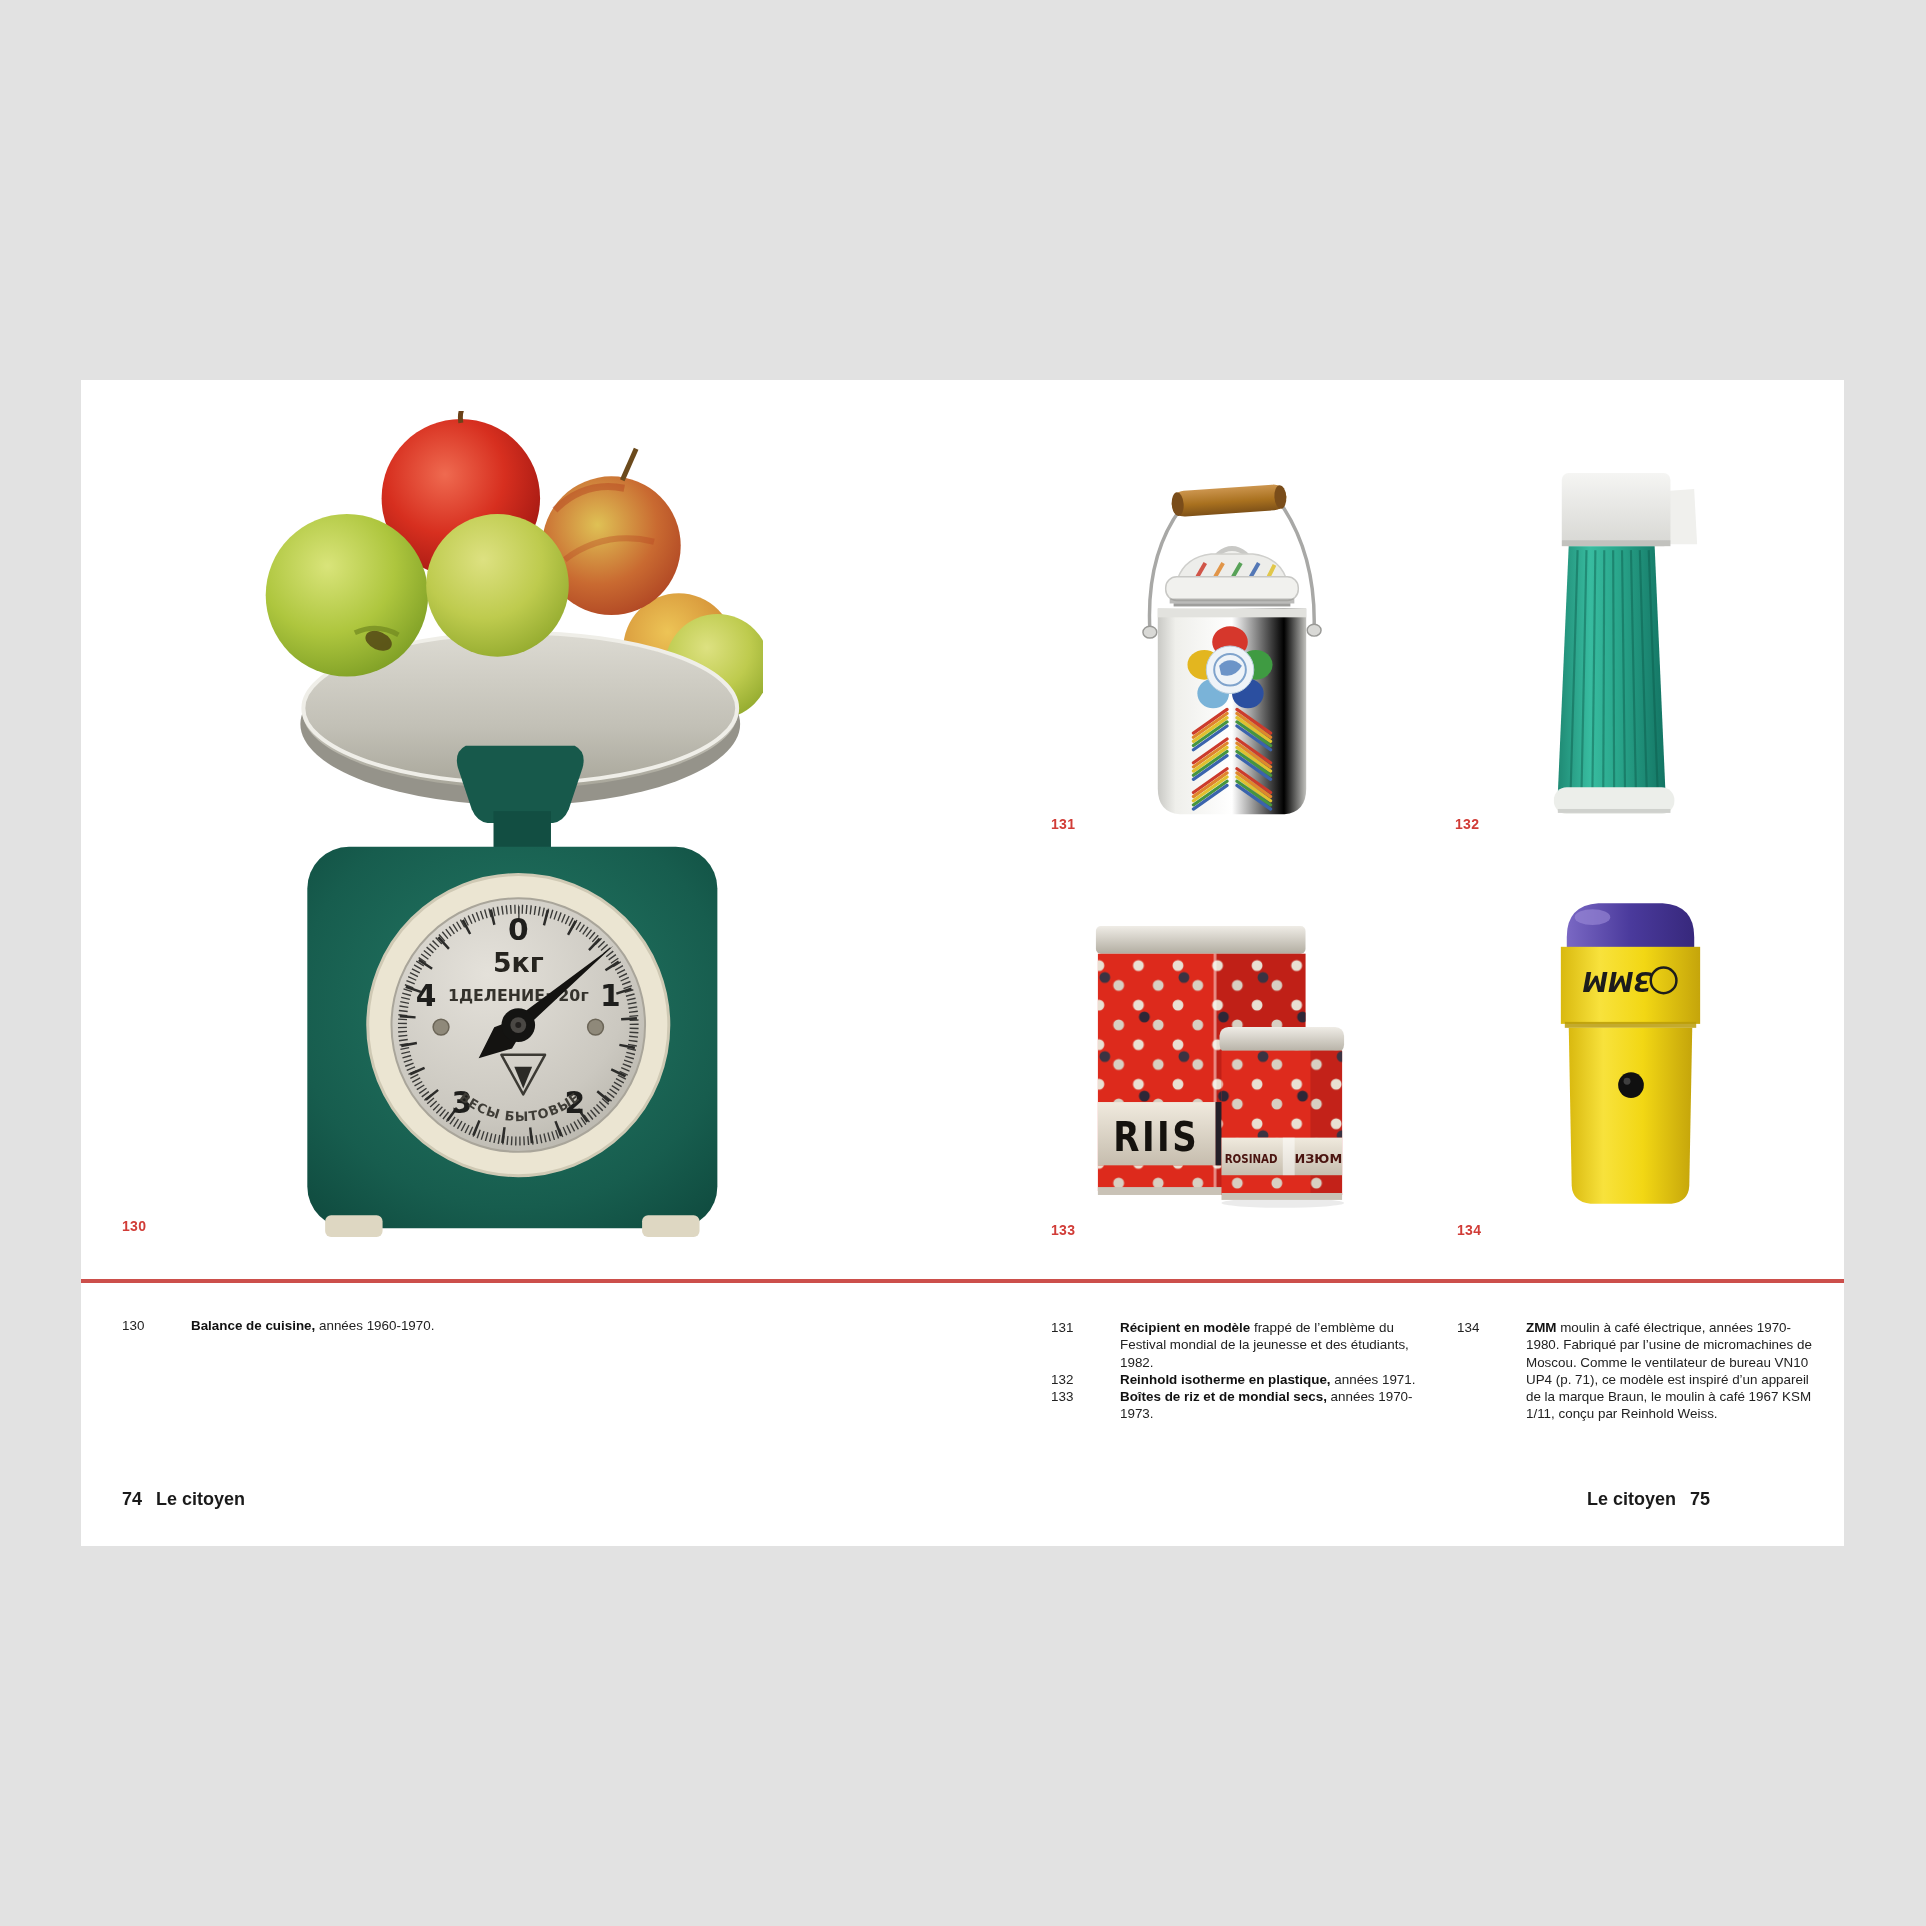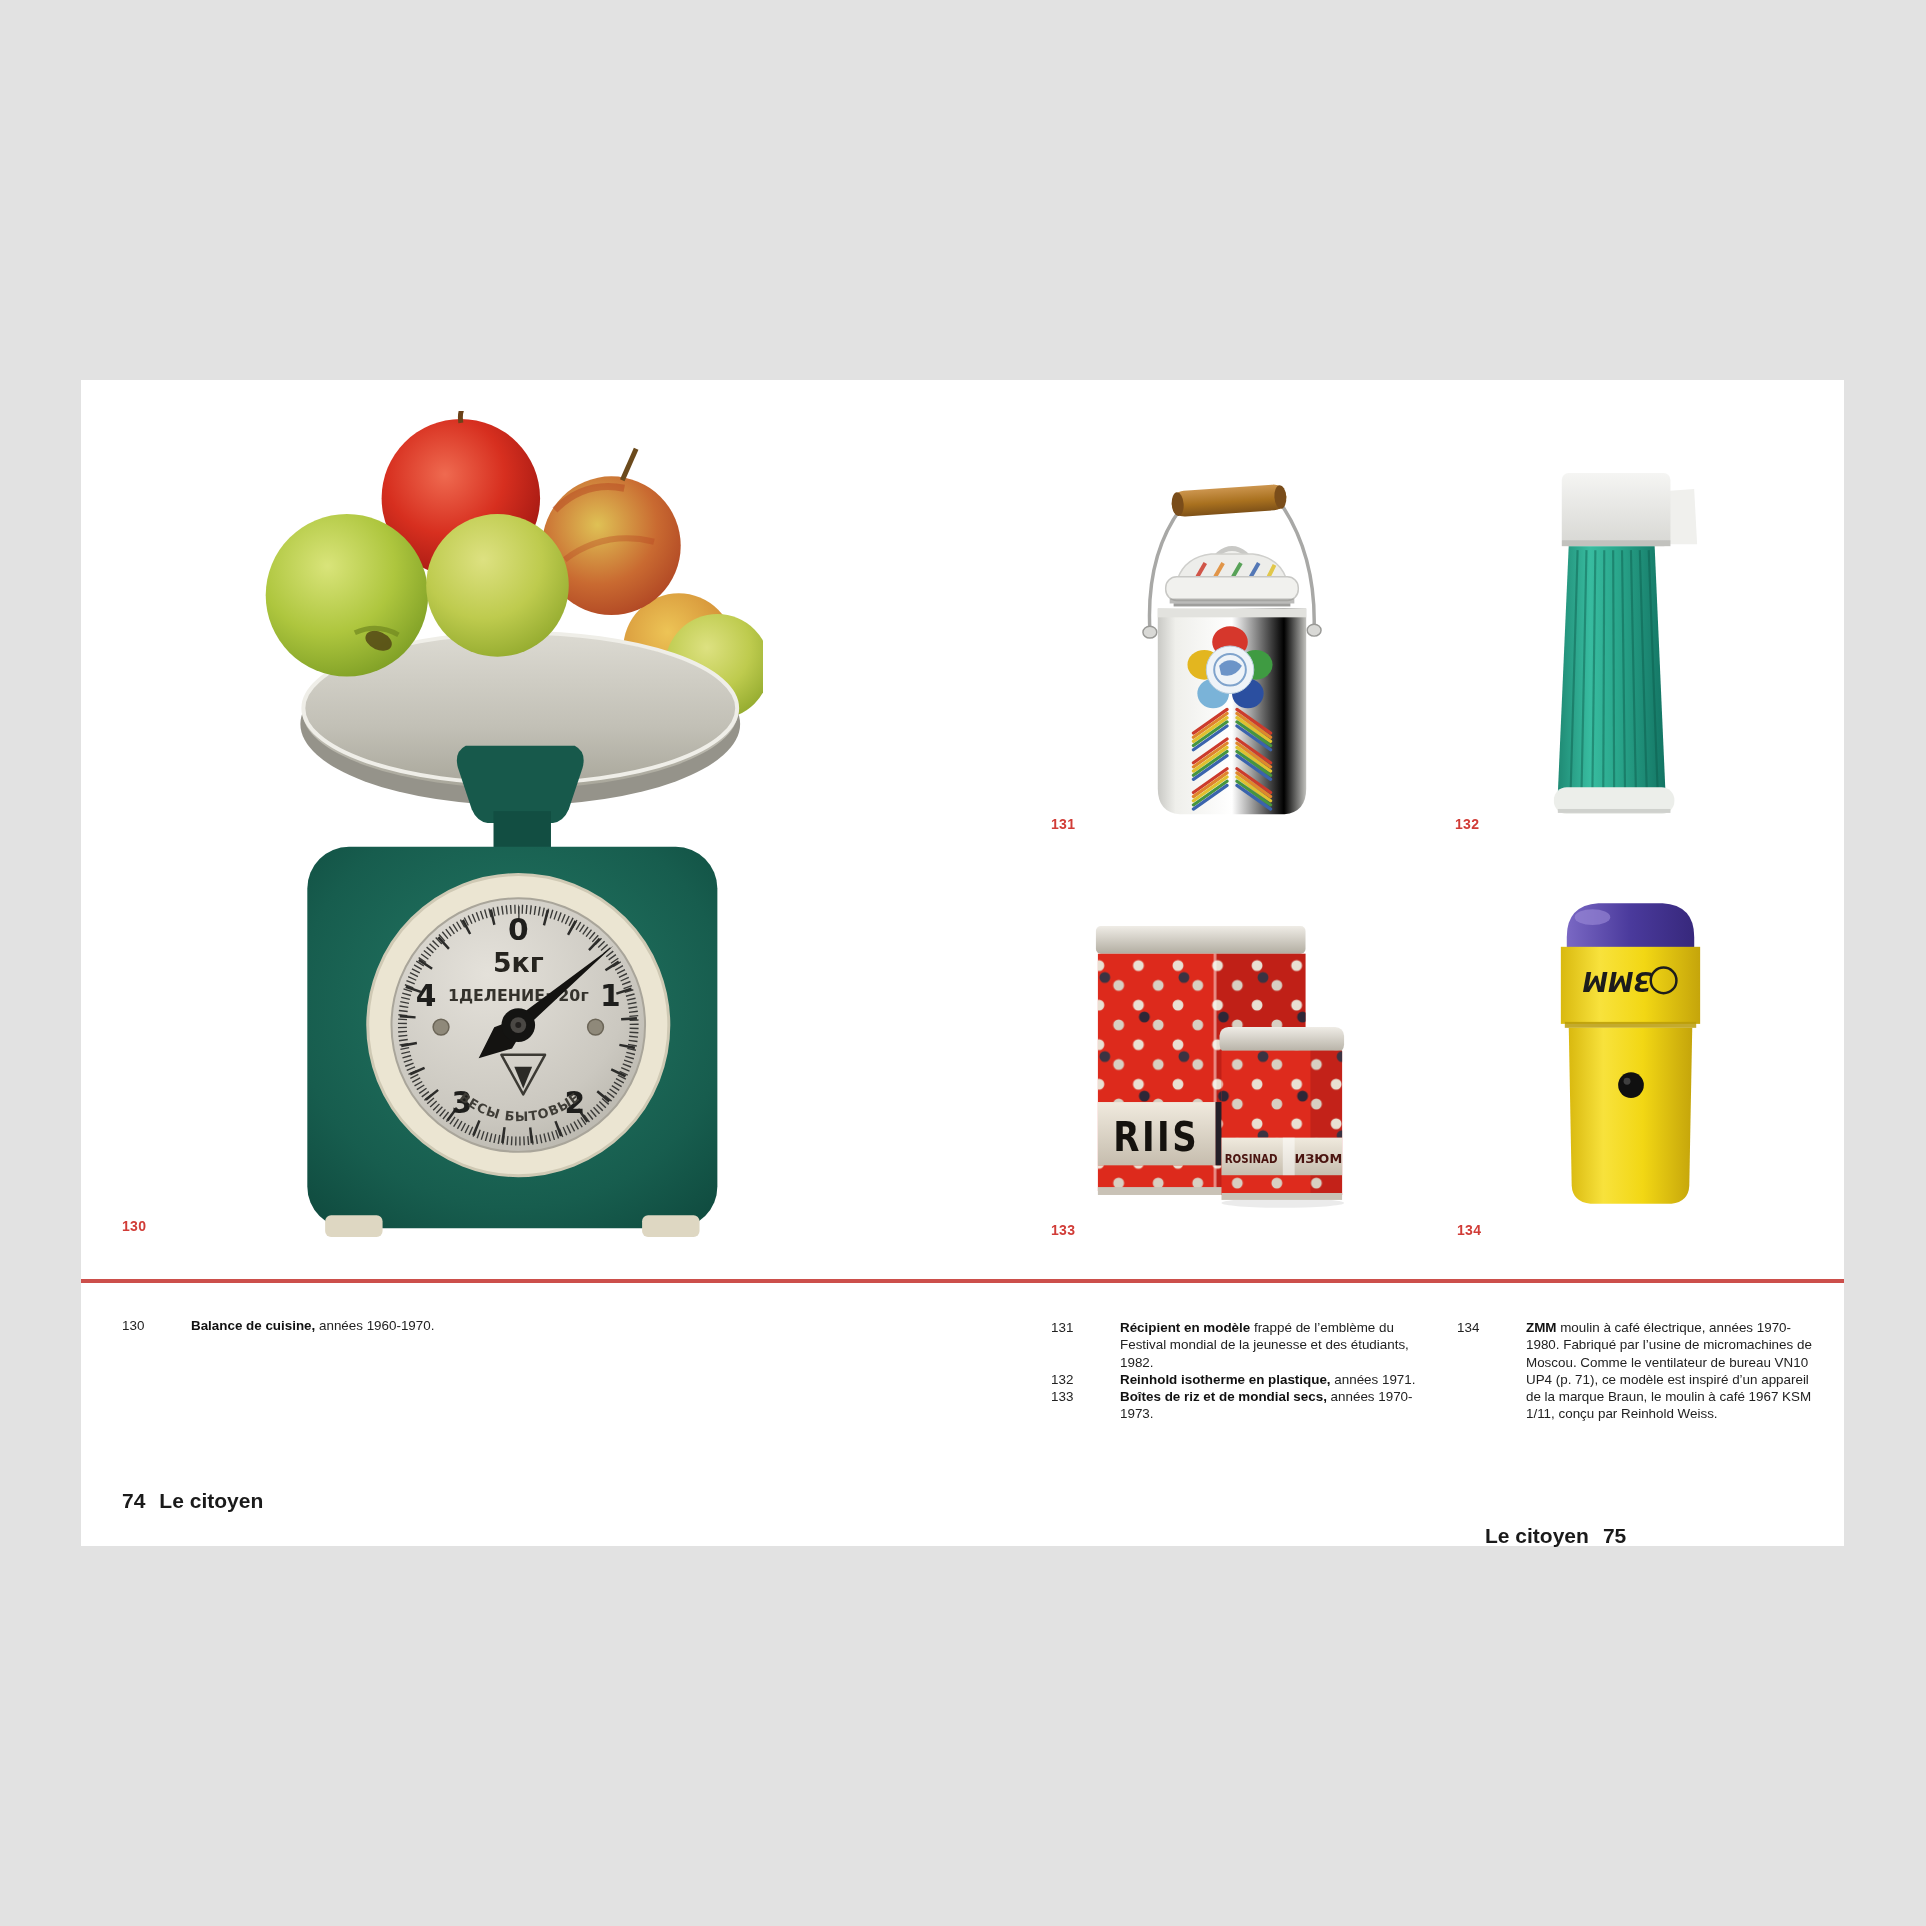--- a/index.html
+++ b/index.html
@@ -8,24 +8,24 @@
        font-family:"Liberation Sans",sans-serif;overflow:hidden;}
   .spread{position:absolute;left:81px;top:380px;width:1763px;height:1166px;background:#ffffff;}
   .abs{position:absolute;}
   .fig-label{position:absolute;font-size:14px;font-weight:bold;color:#d13c37;letter-spacing:0.3px;}
   .rule{position:absolute;left:0;top:899px;width:1763px;height:4px;background:#cc4f4b;}
   .caption{position:absolute;font-size:13.4px;line-height:17.3px;color:#222;}
   .cap-row{display:flex;align-items:flex-start;}
   .cap-num{flex:0 0 37px;}
   .cap-text{flex:1;margin-left:32px;}
   .cap-text b{color:#111;}
-  .footer{position:absolute;font-size:21px;font-weight:bold;color:#1a1a1a;}
+  .footer{position:absolute;font-size:18px;font-weight:bold;color:#1a1a1a;}
   .footer span{display:inline-block;}
   .footer .gap{width:14px;}
-  .fr{text-align:left;margin-top:35px;}
+  .fr{text-align:center;}
   svg text{font-family:"DejaVu Sans","Liberation Sans",sans-serif;}
 </style>
 </head>
 <body>
 
 <div class="spread">
 
   <svg class="abs" style="left:147px;top:31px" width="535" height="832" viewBox="0 0 540 840">
     <defs>
       <radialGradient id="gAppleG" cx="38%" cy="32%" r="75%">

